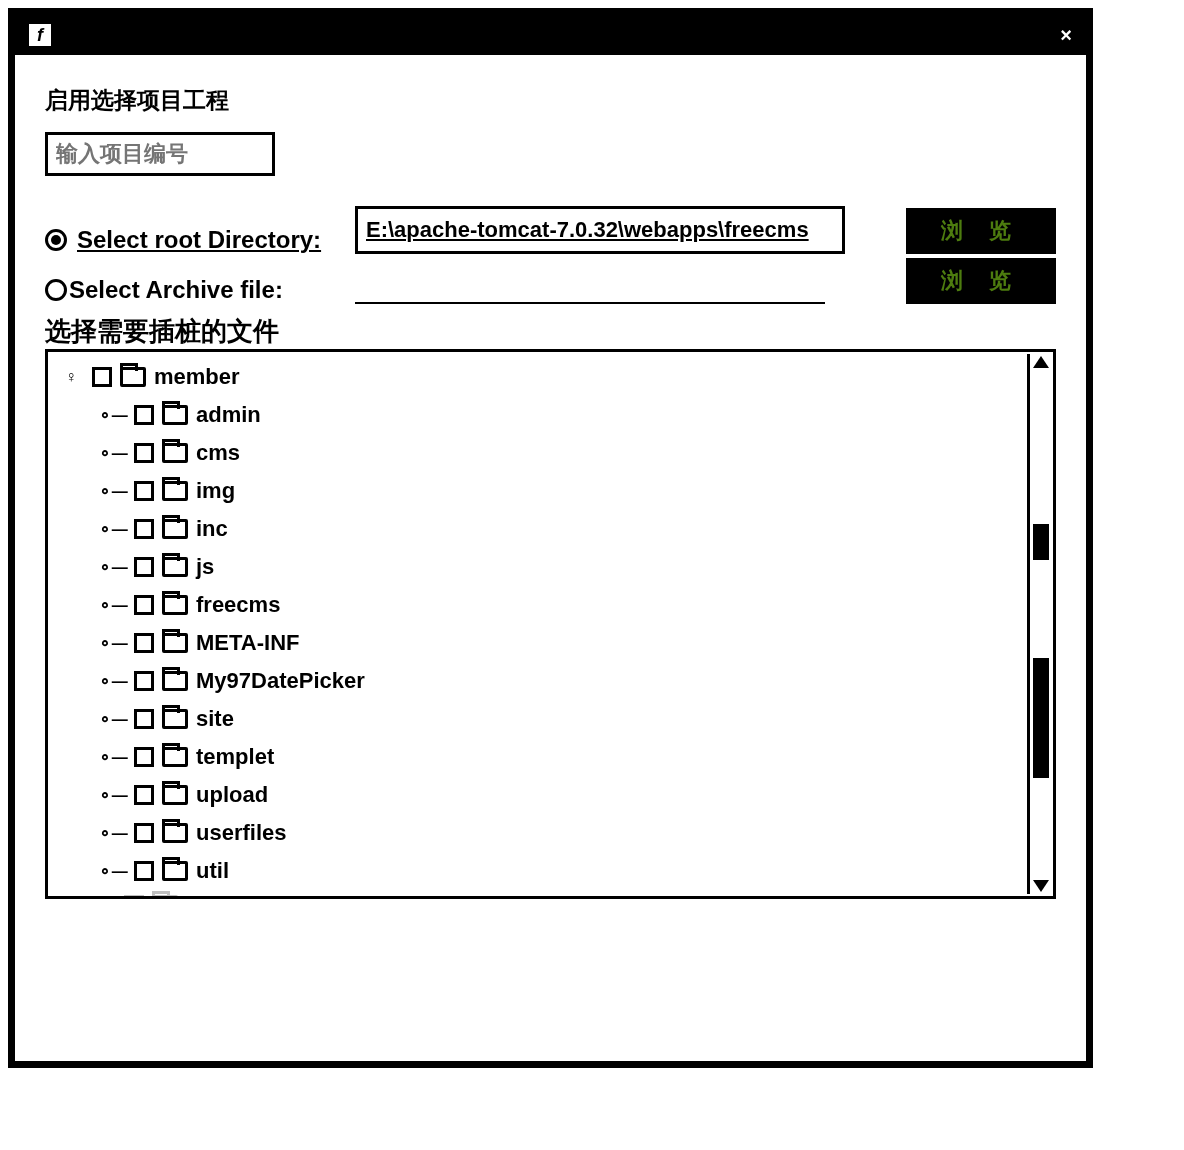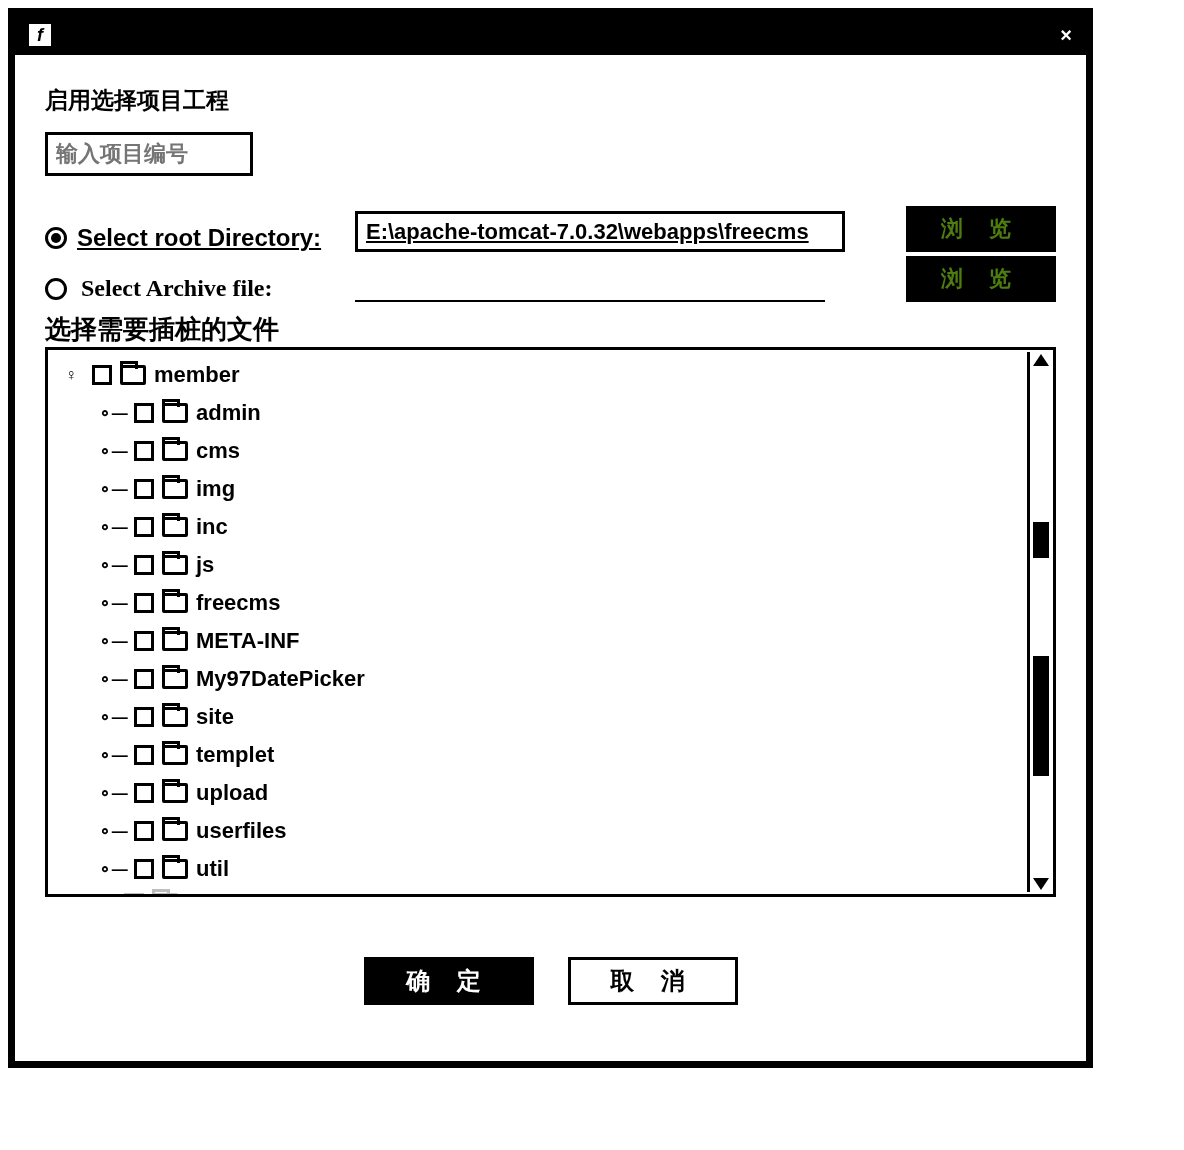--- a/index.html
+++ b/index.html
@@ -49,21 +49,21 @@
   .title-text { color: #fff; font-size: 18px; }
   .close { color: #fff; font-size: 20px; cursor: pointer; }
   .body {
     padding: 30px 30px 0 30px;
   }
   .section-title {
     font-size: 23px;
     margin-bottom: 16px;
   }
   .project-input {
-    width: 208px;
+    width: 230px;
     height: 44px;
     border: 3px solid #000;
     padding: 0 8px;
     font-size: 22px;
     font-weight: bold;
   }
   .row {
     display: flex;
     align-items: flex-end;
     margin-top: 30px;
@@ -87,21 +87,21 @@
   }
   .radio.inner::after {
     content: "";
     width: 10px;
     height: 10px;
     background: #000;
     border-radius: 50%;
   }
   .dir-input {
     width: 490px;
-    height: 41px;
+    height: 48px;
     border: 3px solid #000;
     padding: 0 8px;
     font-size: 22px;
     font-weight: bold;
   }
   .archive-line {
     width: 470px;
     height: 1px;
     border-bottom: 2px solid #000;
     margin-top: 28px;
@@ -112,21 +112,21 @@
     height: 46px;
     background: #000;
     color: #4d7c0f;
     display: flex;
     align-items: center;
     justify-content: center;
     font-size: 22px;
     letter-spacing: 10px;
   }
   .row2 { display: flex; align-items: flex-end; margin-top: 4px; }
-  .row2 .label { display:flex; align-items:center; gap:14px; font-size:24px; width:310px;font-family:Liberation Serif, serif; }
+  .row2 .label { display:flex; align-items:center; gap:2px; font-size:24px; width:310px; }
   .select-files-title {
     font-size: 26px;
     margin-top: 10px;
   }
   .tree-wrap {
     position: relative;
     border: 3px solid #000;
     height: 550px;
     overflow: hidden;
     white-space: nowrap;
@@ -355,18 +355,14 @@
           </div>
         </div>
       <div class="scrollbar">
         <div class="arrow up"></div>
         <div class="thumb"></div>
         <div class="thumb2"></div>
         <div class="arrow down"></div>
       </div>
     </div>
 
-    <div class="footer">
-      <div class="btn prim">确 定</div>
-      <div class="btn sec">取 消</div>
-    </div>
   </div>
 </div>
 
 </body></html>

